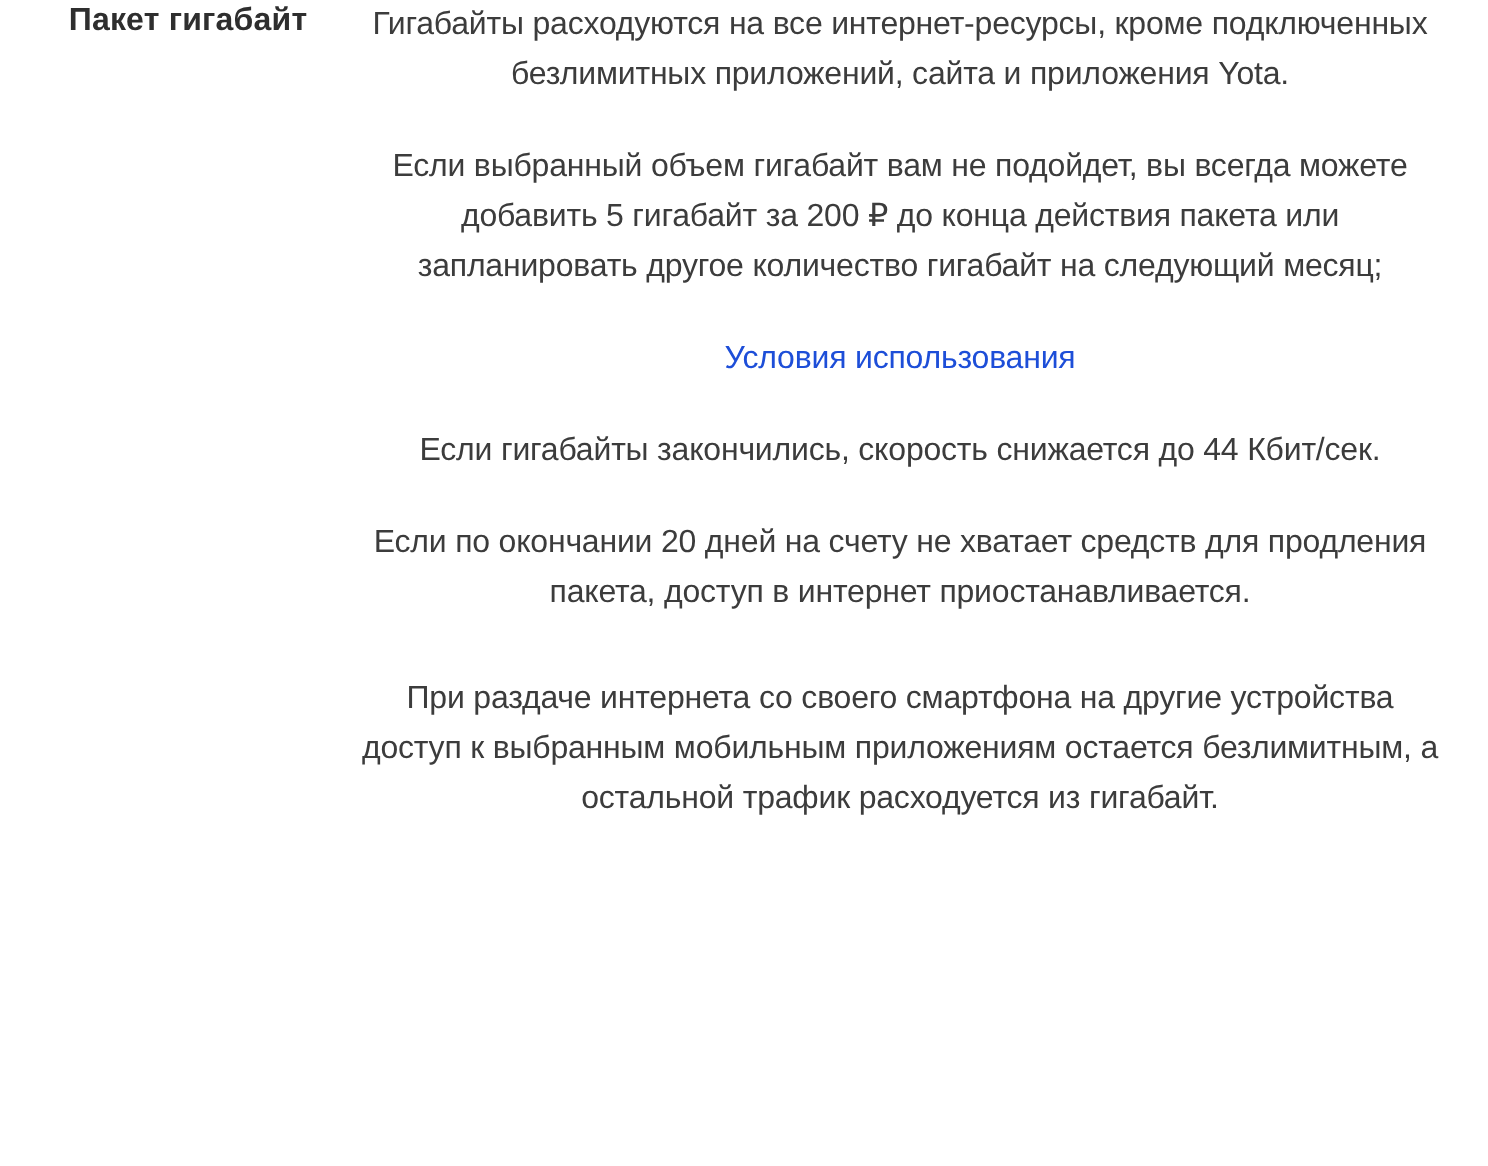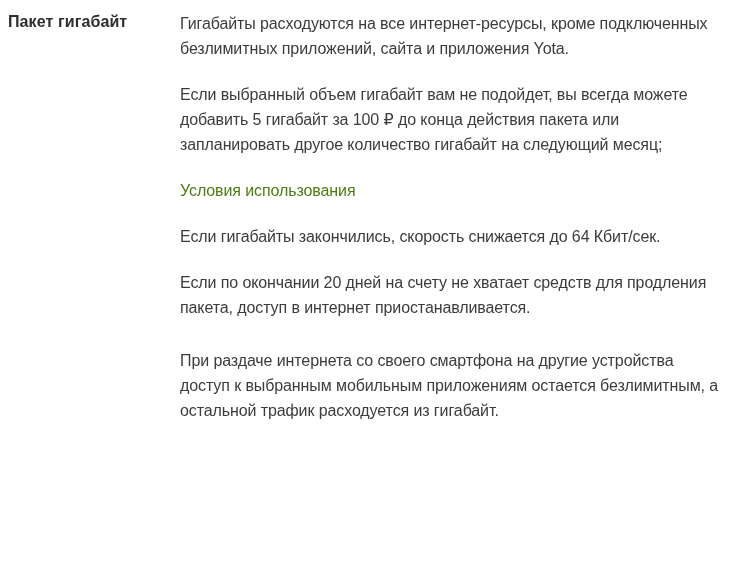--- a/index.html
+++ b/index.html
@@ -9,22 +9,22 @@
   }
   body {
     width: 744px;
     height: 583px;
     overflow: hidden;
     font-family: "Liberation Sans", "DejaVu Sans", sans-serif;
   }
   .row {
     display: flex;
     align-items: flex-start;
-    padding-top: 11px;
     box-sizing: border-box;
+    text-align: center;
   }
   .label-col {
     width: 180px;
     flex: 0 0 180px;
     box-sizing: border-box;
     padding-left: 8px;
   }
   .label-col .label {
     font-size: 16px;
     font-weight: 700;
@@ -41,31 +41,31 @@
     letter-spacing: -0.1px;
   }
   .content-col p {
     margin: 0 0 21px 0;
   }
   .content-col p:last-child {
     margin-bottom: 0;
     margin-top: 28px;
   }
   .subheading {
-    color: #4d7c0f;
+    color: #1d4ed8;
   }
 </style>
 </head>
 <body>
 
 <div class="row">
   <div class="label-col">
     <div class="label">Пакет гигабайт</div>
   </div>
   <div class="content-col">
     <p>Гигабайты расходуются на все интернет-ресурсы, кроме подключенных безлимитных приложений, сайта и приложения Yota.</p>
-    <p>Если выбранный объем гигабайт вам не подойдет, вы всегда можете добавить 5 гигабайт за 100 ₽ до конца действия пакета или запланировать другое количество гигабайт на следующий месяц;</p>
+    <p>Если выбранный объем гигабайт вам не подойдет, вы всегда можете добавить 5 гигабайт за 200 ₽ до конца действия пакета или запланировать другое количество гигабайт на следующий месяц;</p>
     <p class="subheading">Условия использования</p>
-    <p>Если гигабайты закончились, скорость снижается до 64 Кбит/сек.</p>
+    <p>Если гигабайты закончились, скорость снижается до 44 Кбит/сек.</p>
     <p>Если по окончании 20 дней на счету не хватает средств для продления пакета, доступ в интернет приостанавливается.</p>
     <p>При раздаче интернета со своего смартфона на другие устройства доступ к выбранным мобильным приложениям остается безлимитным, а остальной трафик расходуется из гигабайт.</p>
   </div>
 </div>
 
 </body></html>

